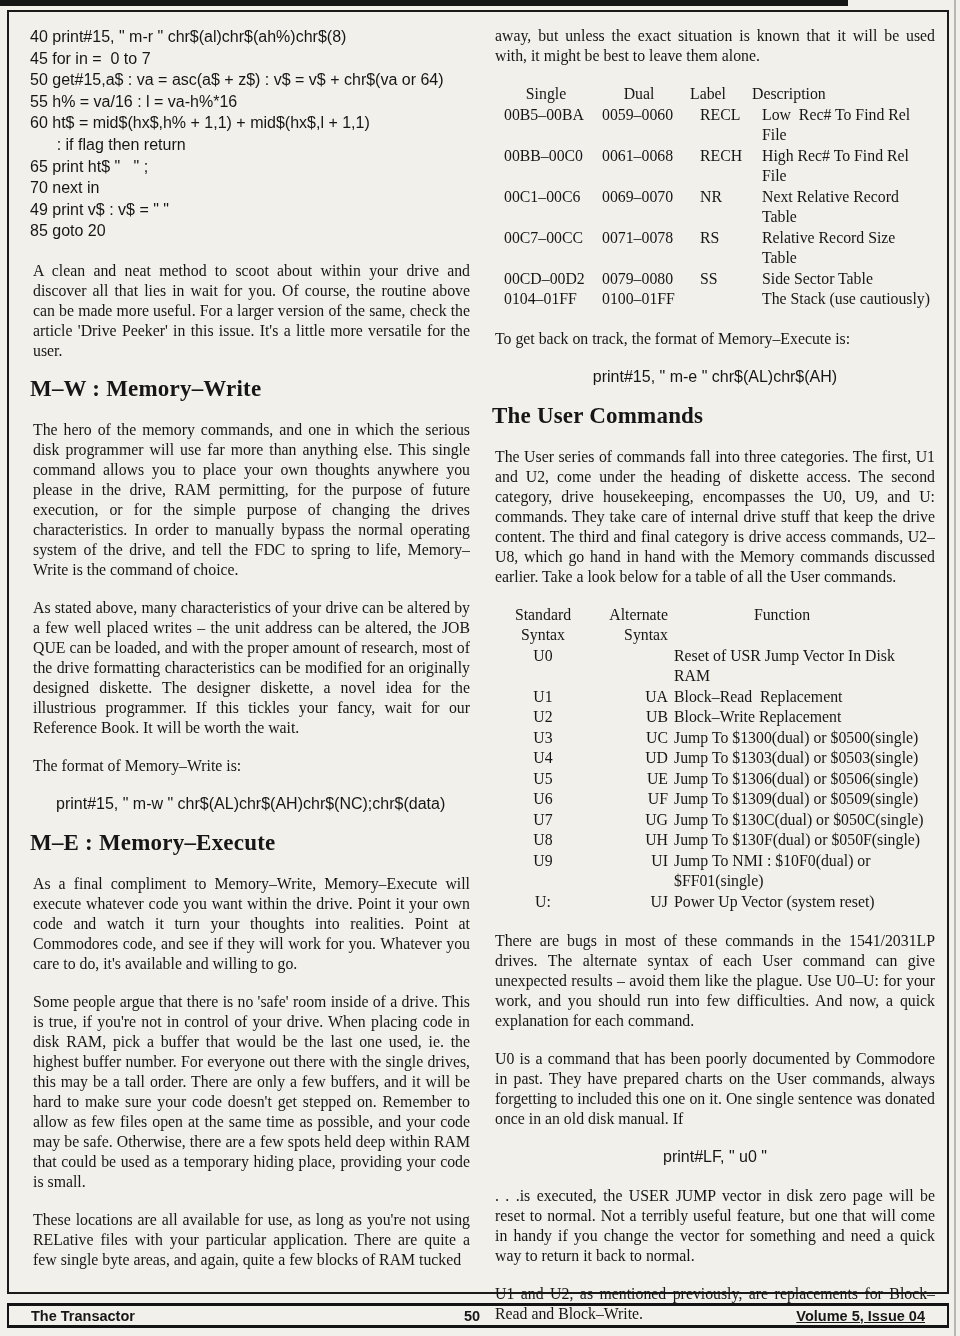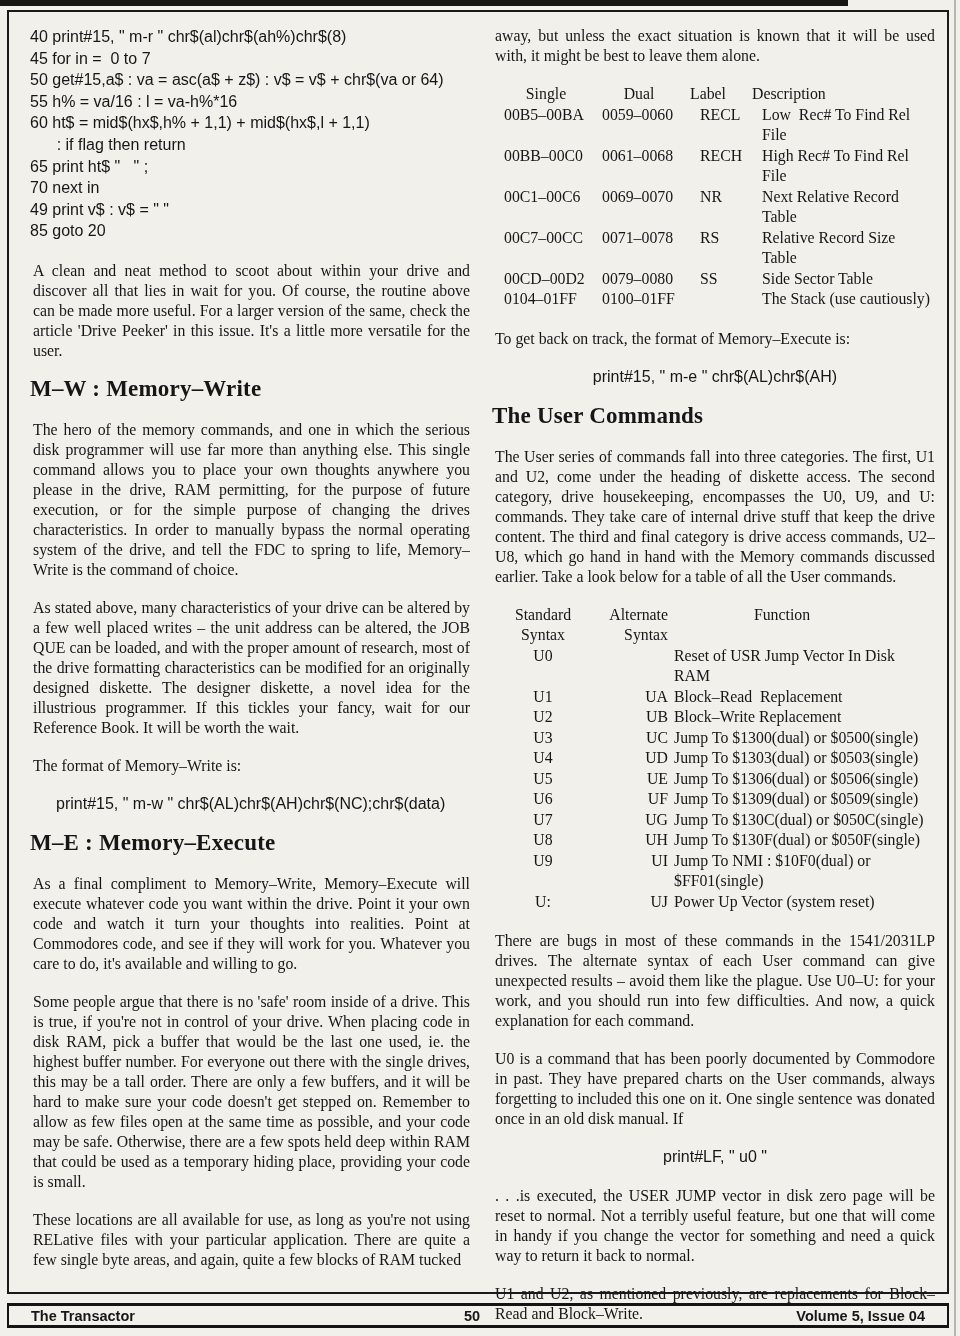--- a/index.html
+++ b/index.html
@@ -36,21 +36,21 @@
   .usr .c2{flex:1;padding-left:6px;}
   .usr .thead .c2{text-align:center;padding-right:40px;}
   
   #footer{position:absolute;left:7px;top:1303px;width:942px;height:25px;box-sizing:border-box;
           border-top:3px solid #141414;border-bottom:3px solid #141414;
           border-left:2px solid #141414;border-right:2px solid #141414;
           display:flex;align-items:center;
           font-family:"Liberation Sans", sans-serif;font-weight:bold;font-size:14.5px;}
   #footer .fleft{position:absolute;left:22px;text-align:center;}
   #footer .fcenter{position:absolute;left:0;right:12px;text-align:center;}
-  #footer .fright{position:absolute;right:22px;}
+  #footer .fright{position:absolute;right:22px;text-decoration:underline;}
 </style>
 </head>
 <body>
 
 <div id="page">
   <div id="topbar"></div>
   <div id="edge-line"></div>
   <div id="frame"></div>
 
   <div class="col" id="left-col">

